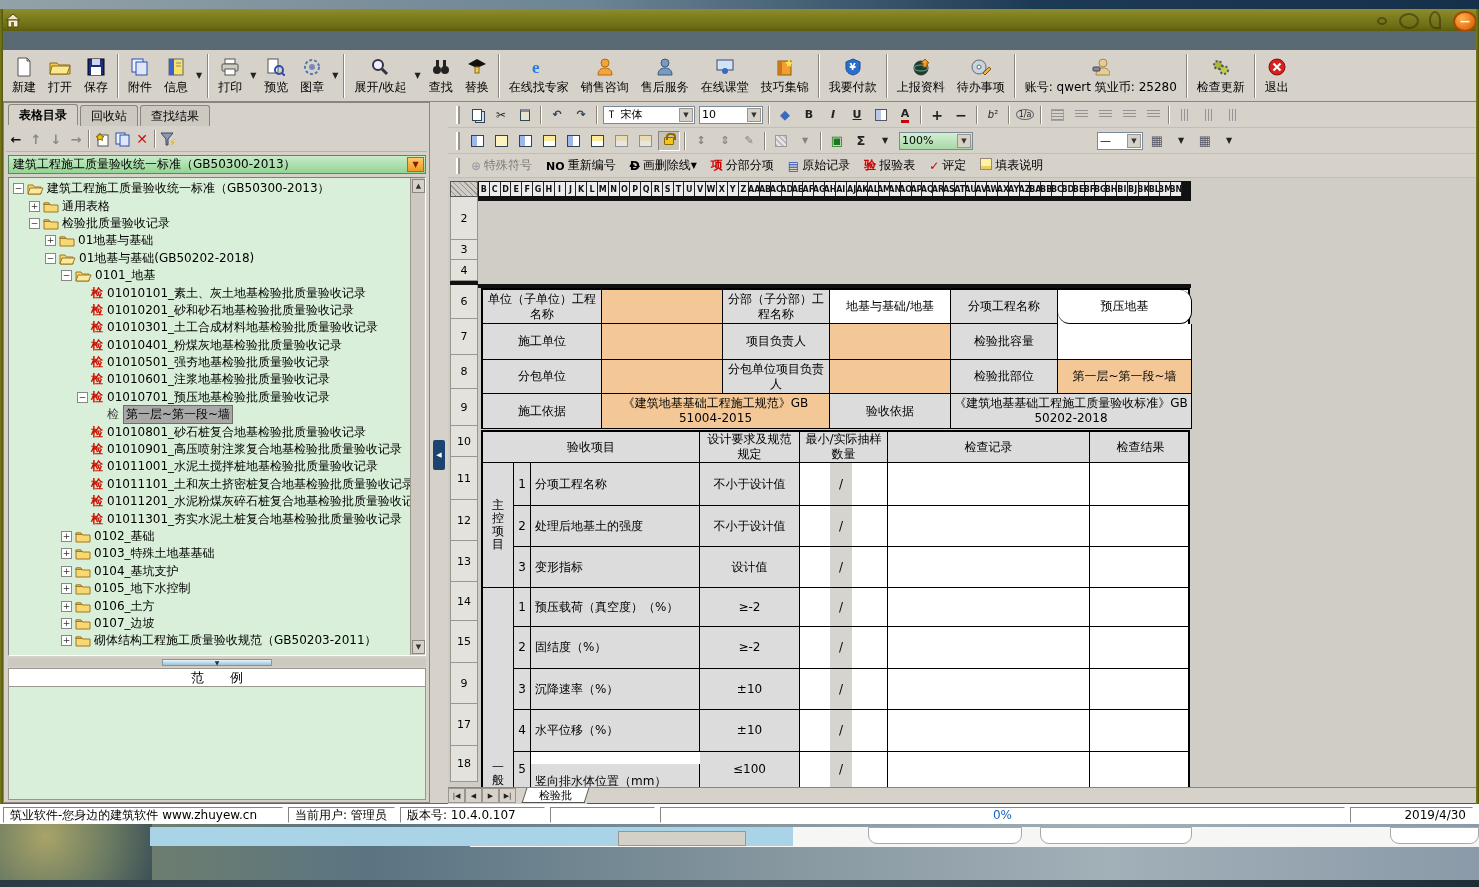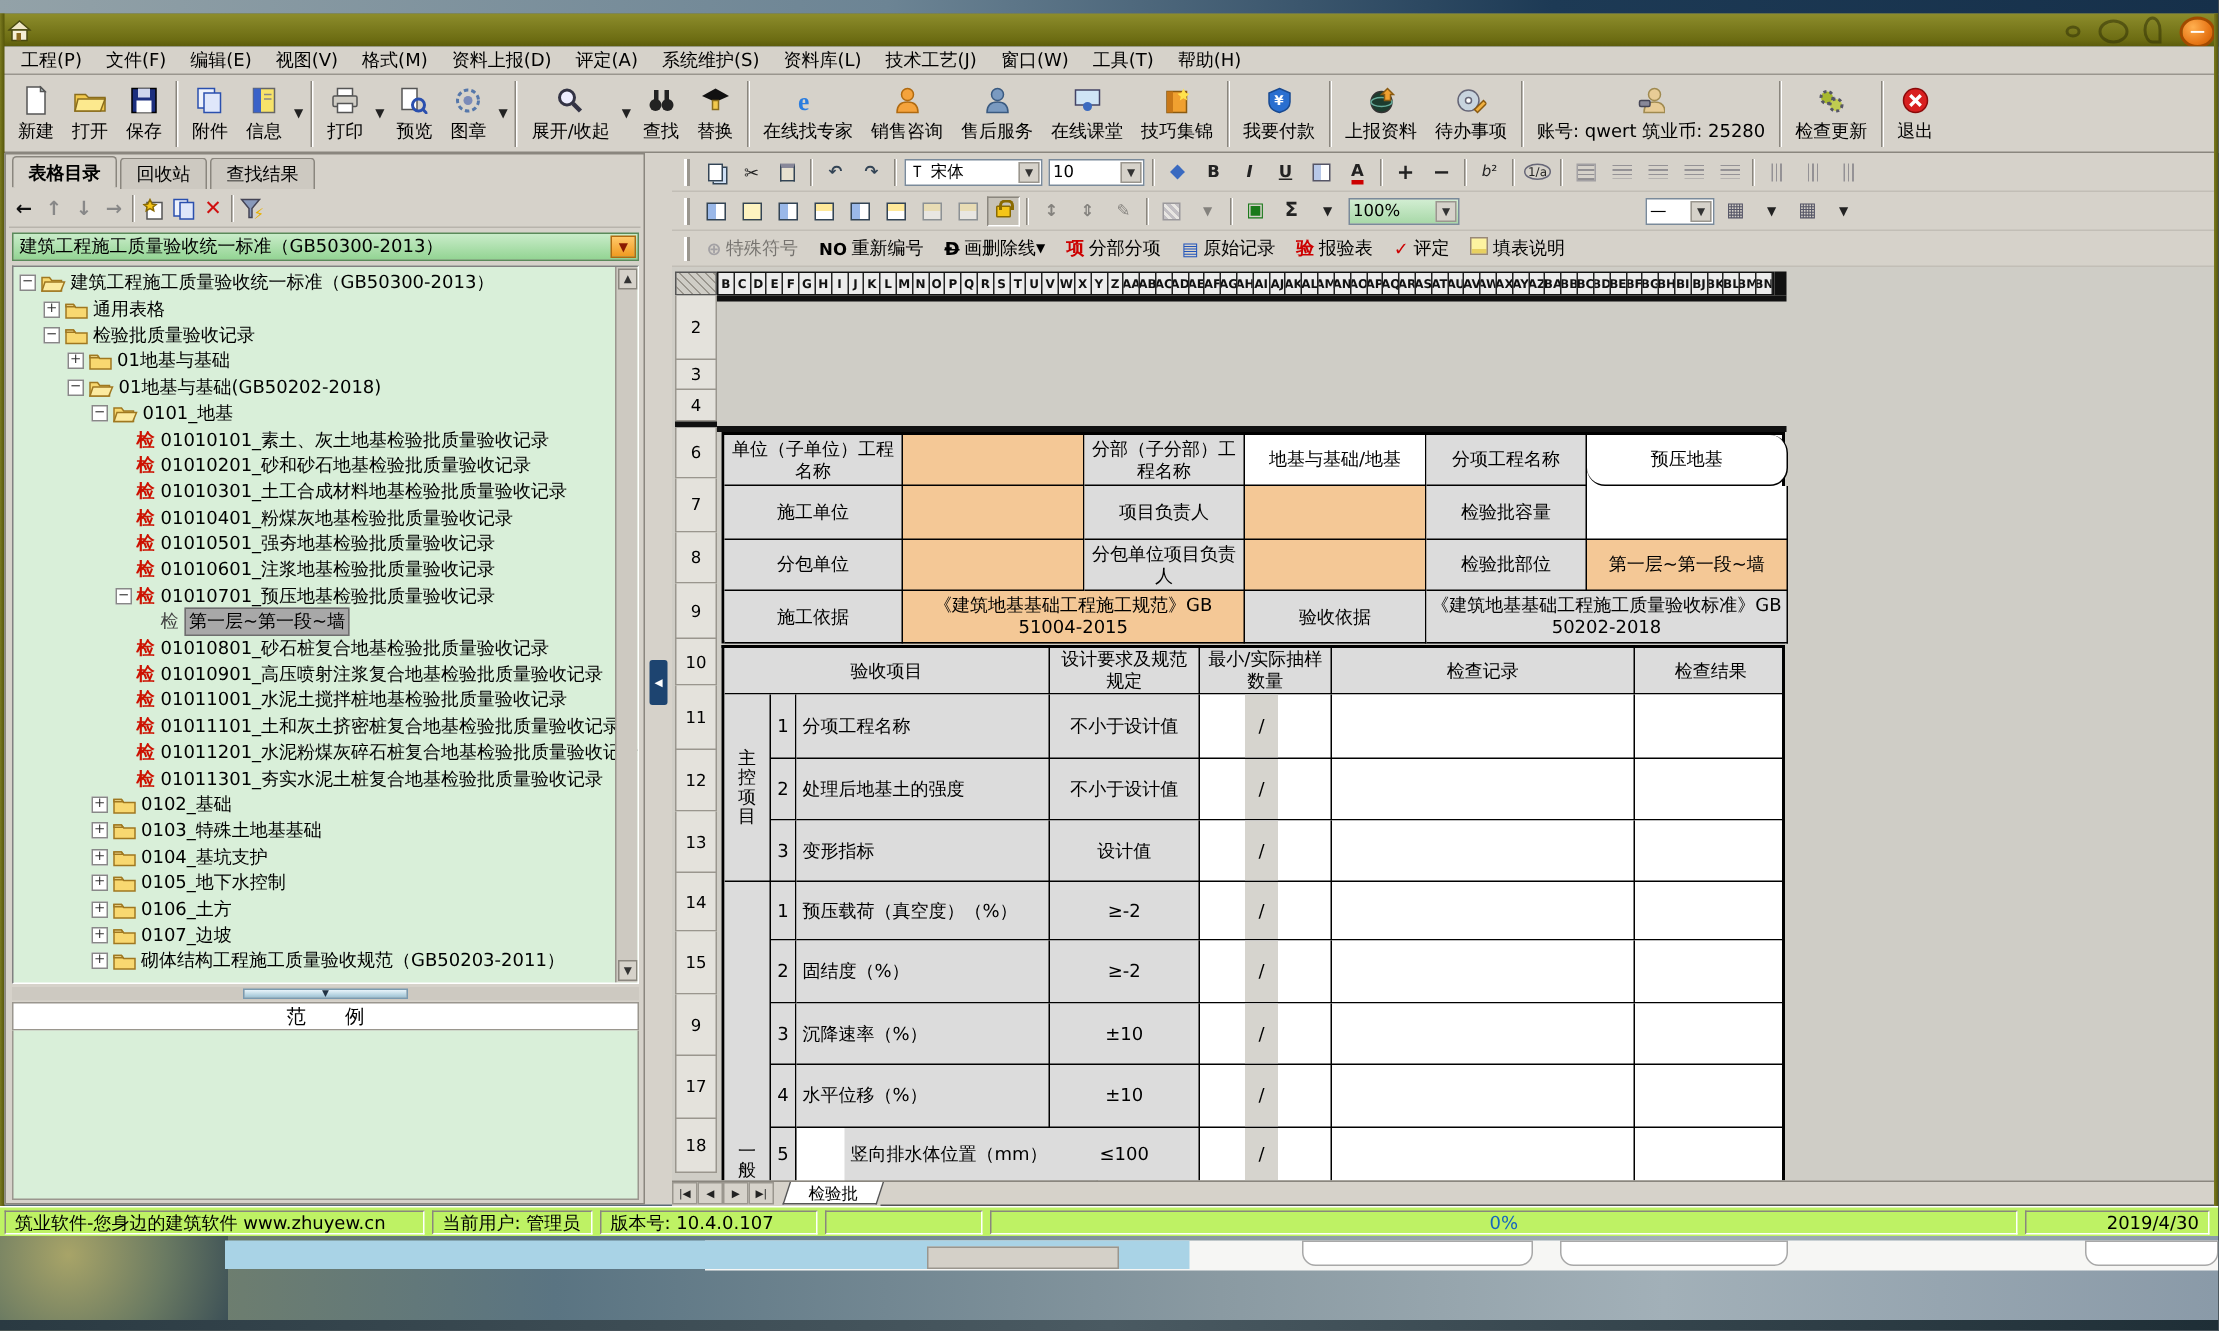--- a/index.html
+++ b/index.html
@@ -91,21 +91,21 @@
 .cg{background:#dcdcdc}.co{background:#f4c896}.cw{background:#fff}
 .cleft{justify-content:flex-start;text-align:left;padding-left:4px}
 .vtext{flex-direction:column;letter-spacing:0;line-height:1.1}
 .strip{position:absolute;top:0;bottom:0;width:22px;background:#d6d4ce;display:flex;align-items:center;justify-content:center}
 
 #tabbar{left:448px;top:787px;width:1028px;height:17px;background:#d6d2ca;border-top:1px solid #8a867e;display:flex;align-items:flex-start}
 .navbtn{width:17px;height:15px;border:1px solid #9a968e;background:#d6d2ca;font-size:7px;display:flex;align-items:center;justify-content:center;color:#222}
 #sheettab{height:15px;padding:0 14px;background:#fff;border:1px solid #555;border-top:none;transform:skewX(-18deg);margin-left:8px;display:flex;align-items:center}
 #sheettab span{transform:skewX(18deg);font-size:11px}
 #tabline{flex:1;border-bottom:1px solid #555;height:1px;margin-top:0}
-#statusbar{left:0;top:804px;width:1479px;height:20px;background:#bef264;border-top:1px solid #fff}
+#statusbar{left:0;top:804px;width:1479px;height:20px;background:#ffffff;border-top:1px solid #fff}
 .seg{position:absolute;top:2px;height:16px;border:1px solid #8a867e;border-bottom-color:#fff;border-right-color:#fff;padding:0 6px;font-size:12px;display:flex;align-items:center;overflow:hidden;white-space:nowrap}
 
 #deskbottom{left:0;top:824px;width:1479px;height:63px;background:linear-gradient(90deg,#7a8462,#5a7482 25%,#8a9aa2 55%,#a2b0b8 75%,#8a9aa8)}
 #photoL{left:0;top:824px;width:152px;height:63px;background:radial-gradient(circle at 30% 20%,#a8a468,#6a7a62 55%,#3a4e56)}
 #dlgwhite{left:470px;top:827px;width:1009px;height:20px;background:#f6f6f4}
 .rbtn{position:absolute;top:827px;height:17px;background:#fff;border:1px solid #a8a8a8;border-radius:0 0 9px 9px}
 #lblue{left:150px;top:827px;width:643px;height:19px;background:#a9d3e6}
 #graybtn{left:618px;top:831px;width:128px;height:15px;background:#d4d0c8;border:1px solid #9a968e}
 #blueband{left:150px;top:846px;width:1329px;height:34px;background:linear-gradient(180deg,#1f84c4,#0f6aa6);display:flex;align-items:center;justify-content:flex-end;padding-right:12px}
 #bandtext{color:#cfe8f8;font-size:12px;text-shadow:0 1px 1px #0a4a70}
@@ -124,35 +124,20 @@
           <rect x="3" y="7" width="10" height="7" fill="#f6efd6" stroke="#4a4a10"></rect>
           <rect x="6" y="9" width="3" height="5" fill="#8a6a20"></rect>
         </svg>
     </span>
     <span class="swirl" style="right:60px;top:4px;width:20px;height:16px"></span>
     <span class="swirl" style="right:92px;top:8px;width:10px;height:8px"></span>
     <span class="swirl" style="right:38px;top:2px;width:12px;height:18px;border-radius:50% 50% 0 50%"></span>
     <span id="minbtn">—</span>
   </div>
 
-  <div class="abs" id="menubar">
-      <div class="menu-item">工程(P)</div>
-      <div class="menu-item">文件(F)</div>
-      <div class="menu-item">编辑(E)</div>
-      <div class="menu-item">视图(V)</div>
-      <div class="menu-item">格式(M)</div>
-      <div class="menu-item">资料上报(D)</div>
-      <div class="menu-item">评定(A)</div>
-      <div class="menu-item">系统维护(S)</div>
-      <div class="menu-item">资料库(L)</div>
-      <div class="menu-item">技术工艺(J)</div>
-      <div class="menu-item">窗口(W)</div>
-      <div class="menu-item">工具(T)</div>
-      <div class="menu-item">帮助(H)</div>
-    </div>
   <div class="abs" id="toolbar">
       <div class="tbtn">
         <div class="ico">
           <svg width="18" height="20">
             <path d="M3 1h9l3 3v15H3z" fill="#fff" stroke="#555"></path>
             <path d="M12 1l3 3h-3z" fill="#cdd" stroke="#555"></path>
           </svg>
         </div>
         <div class="lbl">新建</div>
       </div>
@@ -994,21 +979,21 @@
       <div class="cell cw" style="left: 607px; top: 237px; width: 102px; height: 41px;"></div>
       <div class="cell cg" style="left: 31px; top: 278px; width: 17px; height: 42px;">4</div>
       <div class="cell cg cleft" style="left: 48px; top: 278px; width: 169px; height: 42px;">水平位移（%）</div>
       <div class="cell cg" style="left: 217px; top: 278px; width: 100px; height: 42px;">±10</div>
       <div class="cell cw" style="left: 317px; top: 278px; width: 88px; height: 42px;">
         <div class="strip" style="left: 30px;">/</div>
       </div>
       <div class="cell cw" style="left: 405px; top: 278px; width: 202px; height: 42px;"></div>
       <div class="cell cw" style="left: 607px; top: 278px; width: 102px; height: 42px;"></div>
       <div class="cell cg" style="left: 31px; top: 320px; width: 17px; height: 36px;">5</div>
-      <div class="cell cg cleft" style="left: 48px; top: 320px; width: 169px; height: 36px; margin-left: 32px;">竖向排水体位置（mm）</div>
+      <div class="cell cg cleft" style="left: 48px; top: 332px; width: 169px; height: 36px;">竖向排水体位置（mm）</div>
       <div class="cell cg" style="left: 217px; top: 320px; width: 100px; height: 36px;">≤100</div>
       <div class="cell cw" style="left: 317px; top: 320px; width: 88px; height: 36px;">
         <div class="strip" style="left: 30px;">/</div>
       </div>
       <div class="cell cw" style="left: 405px; top: 320px; width: 202px; height: 36px;"></div>
       <div class="cell cw" style="left: 607px; top: 320px; width: 102px; height: 36px;"></div>
       <div class="cell cg vtext" style="left: 0px; top: 31px; width: 31px; height: 125px;">
         <span>主</span>
         <span>控</span>
         <span>项</span>

